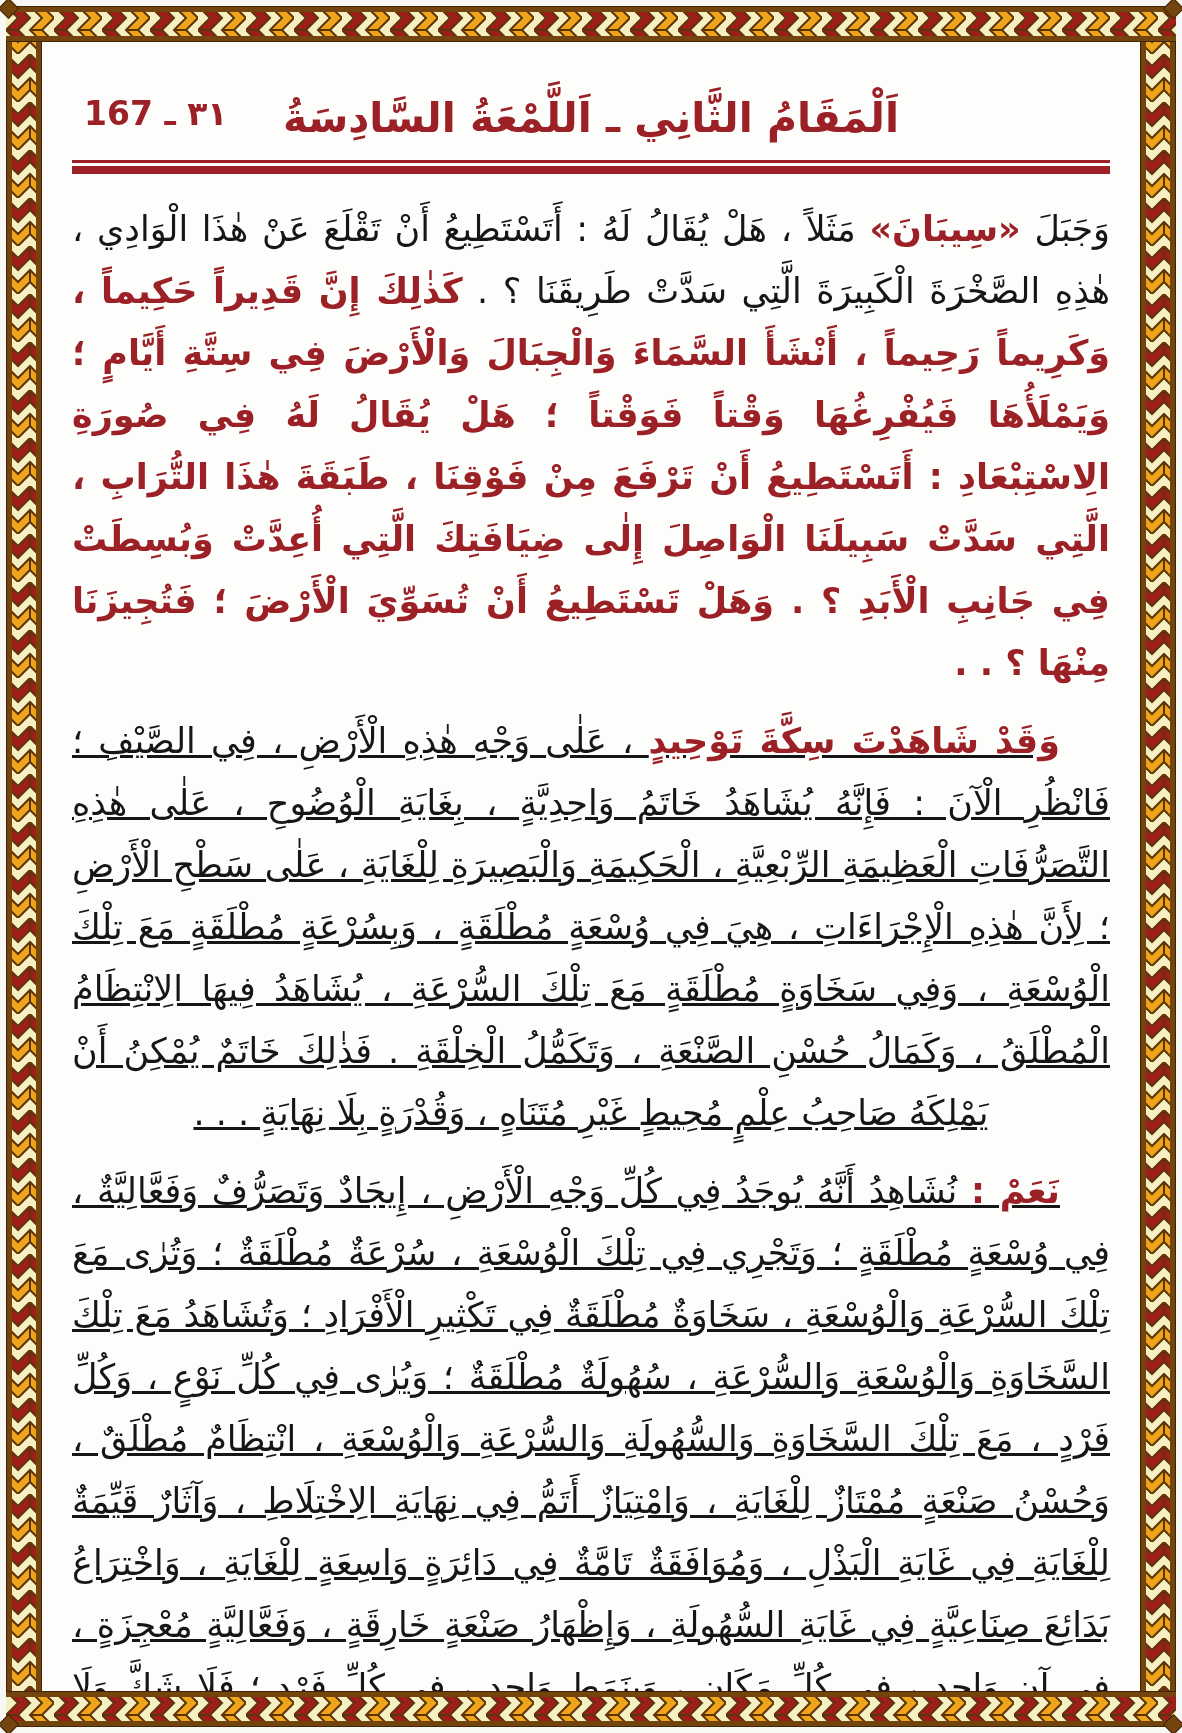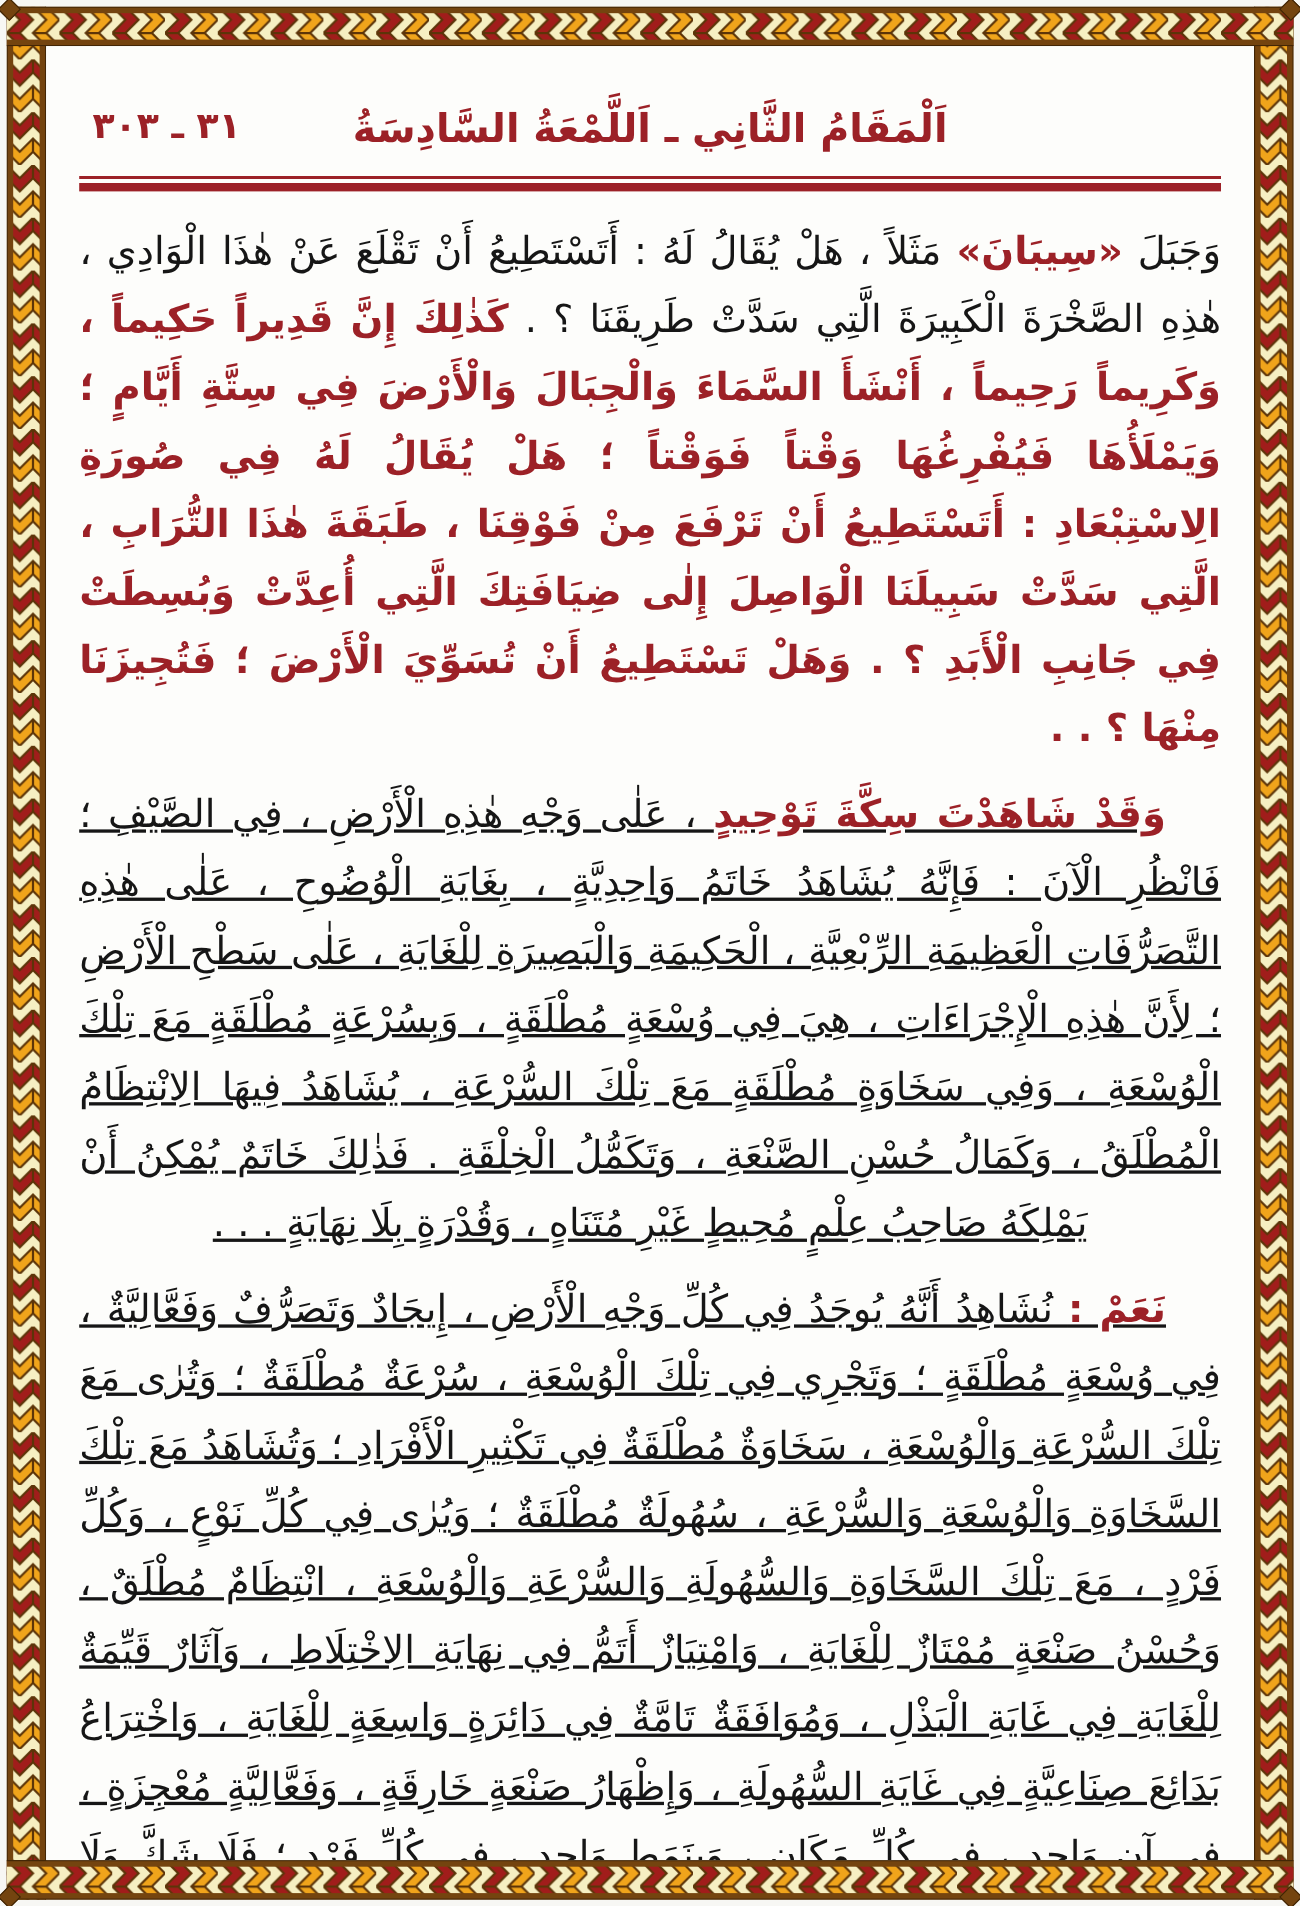--- a/index.html
+++ b/index.html
@@ -45,21 +45,21 @@
   .page-number{
     position:absolute;left:12px;top:6px;
     direction:rtl;
     color:var(--accent-red);
     font-size:33px;font-weight:bold;
     letter-spacing:2px;
   }
   .page-title{
     margin:0;text-align:center;
     color:var(--accent-red);
-    font-size:36px;font-weight:bold;
+    font-size:41px;font-weight:bold;
     line-height:60px;
   }
   .title-divider{
     margin-top:8px;height:14px;width:100%;
     background:linear-gradient(to bottom,
       var(--accent-red) 0px,var(--accent-red) 3px,
       var(--page-white) 3px,var(--page-white) 6px,
       var(--accent-red) 6px,var(--accent-red) 14px);
   }
   .body-text{
@@ -124,21 +124,21 @@
     <rect y="6" width="100%" height="24" fill="url(#chainH)"></rect>
   </svg>
 
   <div class="spike spike-tl"></div>
   <div class="spike spike-tr"></div>
   <div class="spike spike-bl"></div>
   <div class="spike spike-br"></div>
 
   <div class="content">
     <header class="page-header">
-      <div class="page-number">٣١ ـ ٣٠٣</div>
+      <div class="page-number">٣١ ـ 167</div>
       <h1 class="page-title">اَلْمَقَامُ الثَّانِي ـ اَللَّمْعَةُ السَّادِسَةُ</h1>
     </header>
     <div class="title-divider"></div>
     <main class="body-text" id="body-text" lang="ar">
         <p><span class="seg-black">وَجَبَلَ </span><span class="seg-red">«سِيبَانَ»</span><span class="seg-black"> مَثَلاً ، هَلْ يُقَالُ لَهُ : أَتَسْتَطِيعُ أَنْ تَقْلَعَ عَنْ هٰذَا الْوَادِي ، هٰذِهِ الصَّخْرَةَ الْكَبِيرَةَ الَّتِي سَدَّتْ طَرِيقَنَا ؟ . </span><span class="seg-red">كَذٰلِكَ إِنَّ قَدِيراً حَكِيماً ، وَكَرِيماً رَحِيماً ، أَنْشَأَ السَّمَاءَ وَالْجِبَالَ وَالْأَرْضَ فِي سِتَّةِ أَيَّامٍ ؛ وَيَمْلَأُهَا فَيُفْرِغُهَا وَقْتاً فَوَقْتاً ؛ هَلْ يُقَالُ لَهُ فِي صُورَةِ الِاسْتِبْعَادِ : أَتَسْتَطِيعُ أَنْ تَرْفَعَ مِنْ فَوْقِنَا ، طَبَقَةَ هٰذَا التُّرَابِ ، الَّتِي سَدَّتْ سَبِيلَنَا الْوَاصِلَ إِلٰى ضِيَافَتِكَ الَّتِي أُعِدَّتْ وَبُسِطَتْ فِي جَانِبِ الْأَبَدِ ؟ . وَهَلْ تَسْتَطِيعُ أَنْ تُسَوِّيَ الْأَرْضَ ؛ فَتُجِيزَنَا مِنْهَا ؟ . .</span></p>
         <p><span class="seg-red">وَقَدْ شَاهَدْتَ سِكَّةَ تَوْحِيدٍ</span><span class="seg-black"> ، عَلٰى وَجْهِ هٰذِهِ الْأَرْضِ ، فِي الصَّيْفِ ؛ فَانْظُرِ الْآنَ : فَإِنَّهُ يُشَاهَدُ خَاتَمُ وَاحِدِيَّةٍ ، بِغَايَةِ الْوُضُوحِ ، عَلٰى هٰذِهِ التَّصَرُّفَاتِ الْعَظِيمَةِ الرِّبْعِيَّةِ ، الْحَكِيمَةِ وَالْبَصِيرَةِ لِلْغَايَةِ ، عَلٰى سَطْحِ الْأَرْضِ ؛ لِأَنَّ هٰذِهِ الْإِجْرَاءَاتِ ، هِيَ فِي وُسْعَةٍ مُطْلَقَةٍ ، وَبِسُرْعَةٍ مُطْلَقَةٍ مَعَ تِلْكَ الْوُسْعَةِ ، وَفِي سَخَاوَةٍ مُطْلَقَةٍ مَعَ تِلْكَ السُّرْعَةِ ، يُشَاهَدُ فِيهَا الِانْتِظَامُ الْمُطْلَقُ ، وَكَمَالُ حُسْنِ الصَّنْعَةِ ، وَتَكَمُّلُ الْخِلْقَةِ . فَذٰلِكَ خَاتَمٌ يُمْكِنُ أَنْ يَمْلِكَهُ صَاحِبُ عِلْمٍ مُحِيطٍ غَيْرِ مُتَنَاهٍ ، وَقُدْرَةٍ بِلَا نِهَايَةٍ . . .</span></p>
         <p><span class="seg-red">نَعَمْ :</span><span class="seg-black"> نُشَاهِدُ أَنَّهُ يُوجَدُ فِي كُلِّ وَجْهِ الْأَرْضِ ، إِيجَادٌ وَتَصَرُّفٌ وَفَعَّالِيَّةٌ ، فِي وُسْعَةٍ مُطْلَقَةٍ ؛ وَتَجْرِي فِي تِلْكَ الْوُسْعَةِ ، سُرْعَةٌ مُطْلَقَةٌ ؛ وَتُرٰى مَعَ تِلْكَ السُّرْعَةِ وَالْوُسْعَةِ ، سَخَاوَةٌ مُطْلَقَةٌ فِي تَكْثِيرِ الْأَفْرَادِ ؛ وَتُشَاهَدُ مَعَ تِلْكَ السَّخَاوَةِ وَالْوُسْعَةِ وَالسُّرْعَةِ ، سُهُولَةٌ مُطْلَقَةٌ ؛ وَيُرٰى فِي كُلِّ نَوْعٍ ، وَكُلِّ فَرْدٍ ، مَعَ تِلْكَ السَّخَاوَةِ وَالسُّهُولَةِ وَالسُّرْعَةِ وَالْوُسْعَةِ ، انْتِظَامٌ مُطْلَقٌ ، وَحُسْنُ صَنْعَةٍ مُمْتَازٌ لِلْغَايَةِ ، وَامْتِيَازٌ أَتَمُّ فِي نِهَايَةِ الِاخْتِلَاطِ ، وَآثَارٌ قَيِّمَةٌ لِلْغَايَةِ فِي غَايَةِ الْبَذْلِ ، وَمُوَافَقَةٌ تَامَّةٌ فِي دَائِرَةٍ وَاسِعَةٍ لِلْغَايَةِ ، وَاخْتِرَاعُ بَدَائِعَ صِنَاعِيَّةٍ فِي غَايَةِ السُّهُولَةِ ، وَإِظْهَارُ صَنْعَةٍ خَارِقَةٍ ، وَفَعَّالِيَّةٍ مُعْجِزَةٍ ، فِي آنٍ وَاحِدٍ ، فِي كُلِّ مَكَانٍ ، وَبِنَمَطٍ وَاحِدٍ ، فِي كُلِّ فَرْدٍ ؛ فَلَا شَكَّ وَلَا رَيْبَ أَنَّ ذٰلِكَ ، خَاتَمُ صَانِعٍ حَاضِرٍ وَنَاظِرٍ فِي كُلِّ مَكَانٍ ، مَعَ أَنَّهُ لَيْسَ فِي أَيِّ مَكَانٍ ؛ وَلَا يَخْفٰى مِنْهُ أَيُّ شَيْءٍ ؛ كَمَا لَا يَثْقُلُ عَلَيْهِ شَيْءٌ أَصْلاً ؛ وَتَتَسَاوٰى بِالنِّسْبَةِ إِلٰى قُدْرَتِهِ ، النُّجُومُ وَالذَّرَّاتُ . فَمَثَلاً : إِنِّي أَحْصَيْتُ مِنْ عَنَاقِيدِ</span></p>
       </main>
   </div>
 </div>

